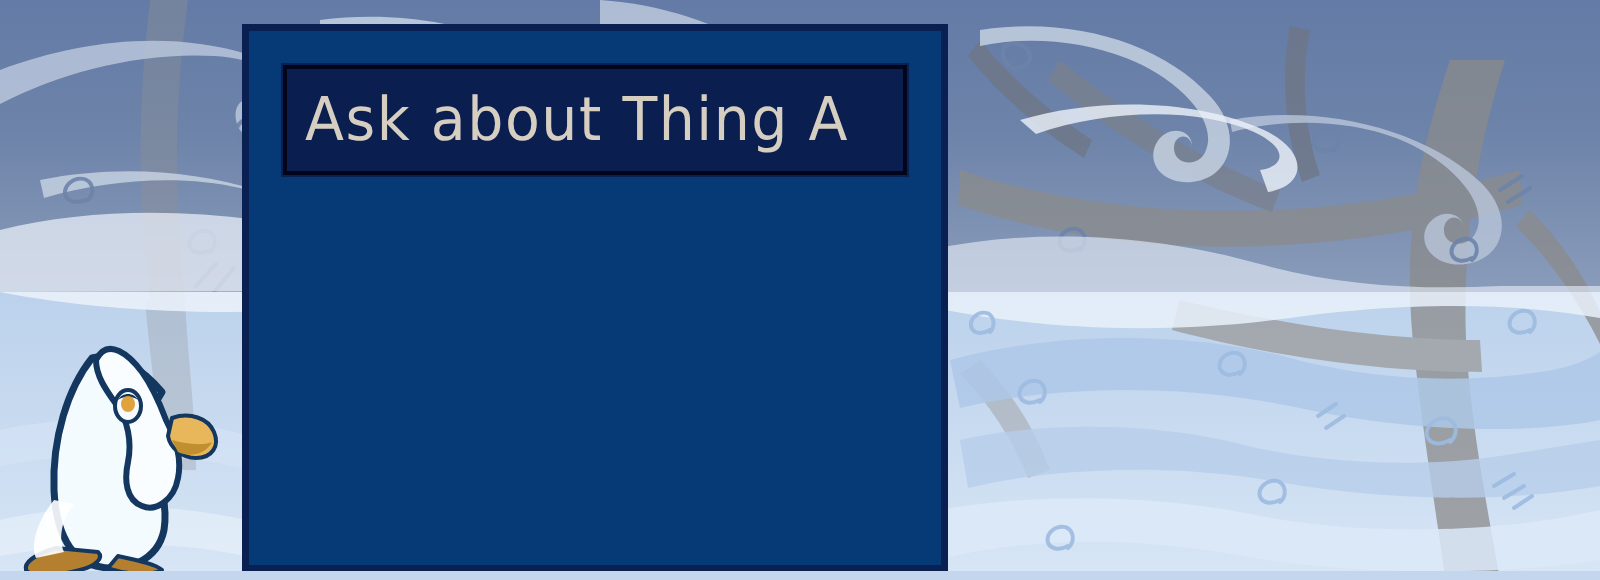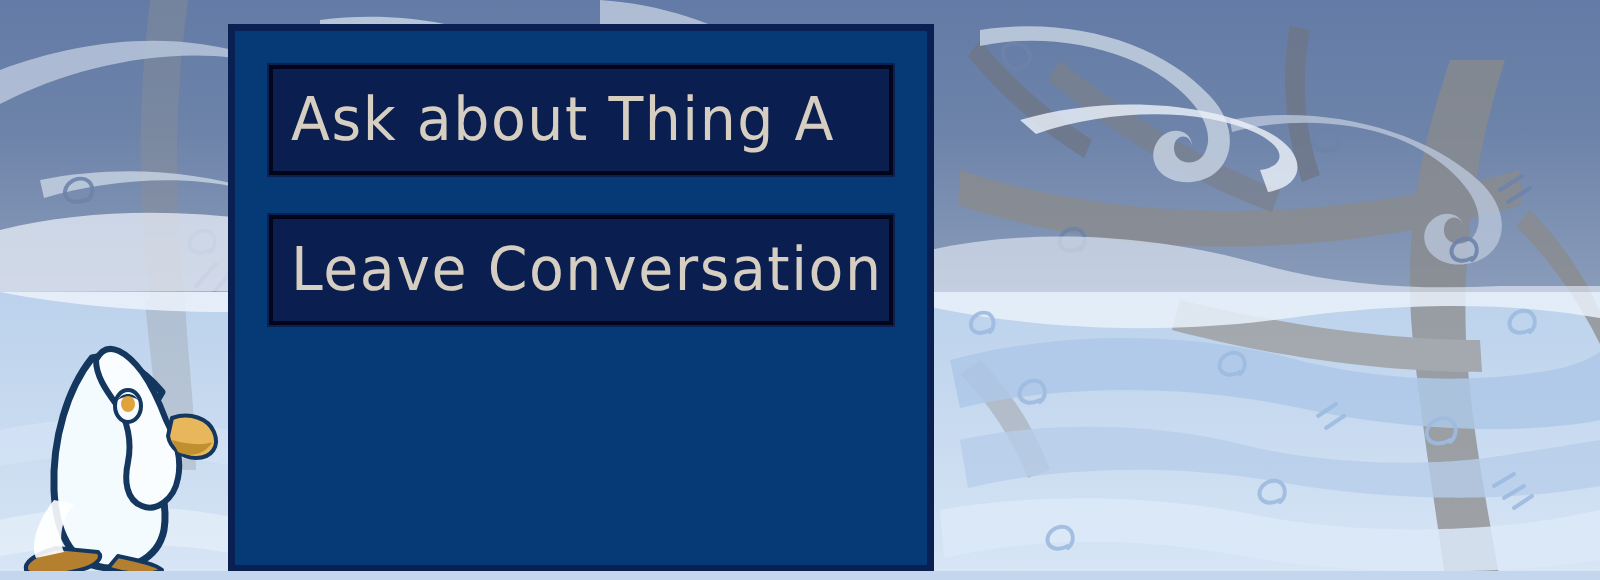--- a/index.html
+++ b/index.html
@@ -36,21 +36,21 @@
   .bottom-band {
     position: absolute;
     left: 0; top: 571px; width: 1600px; height: 9px;
     background: #c3d6ee;
   }
   .scene svg { position: absolute; left: 0; top: 0; }
 
   
   .panel {
     position: absolute;
-    left: 228px;
+    left: 242px;
     top: 24px;
     width: 706px;
     height: 548px;
     background: #053a77;
     border: 7px solid #0a2052;
     box-sizing: border-box;
     padding: 34px 34px;
   }
   .choices {
     display: flex;
@@ -200,21 +200,18 @@
   </div>
 
   <div class="panel">
     <div class="choices">
 
       <div class="choice-btn">
         <span class="label">Ask about Thing A</span>
       </div>
 
 
-      <div class="choice-btn">
-        <span class="label">Leave Conversation</span>
-      </div>
 
     </div>
   </div>
 
   <div class="bottom-band"></div>
 </div>
 
 </body></html>

